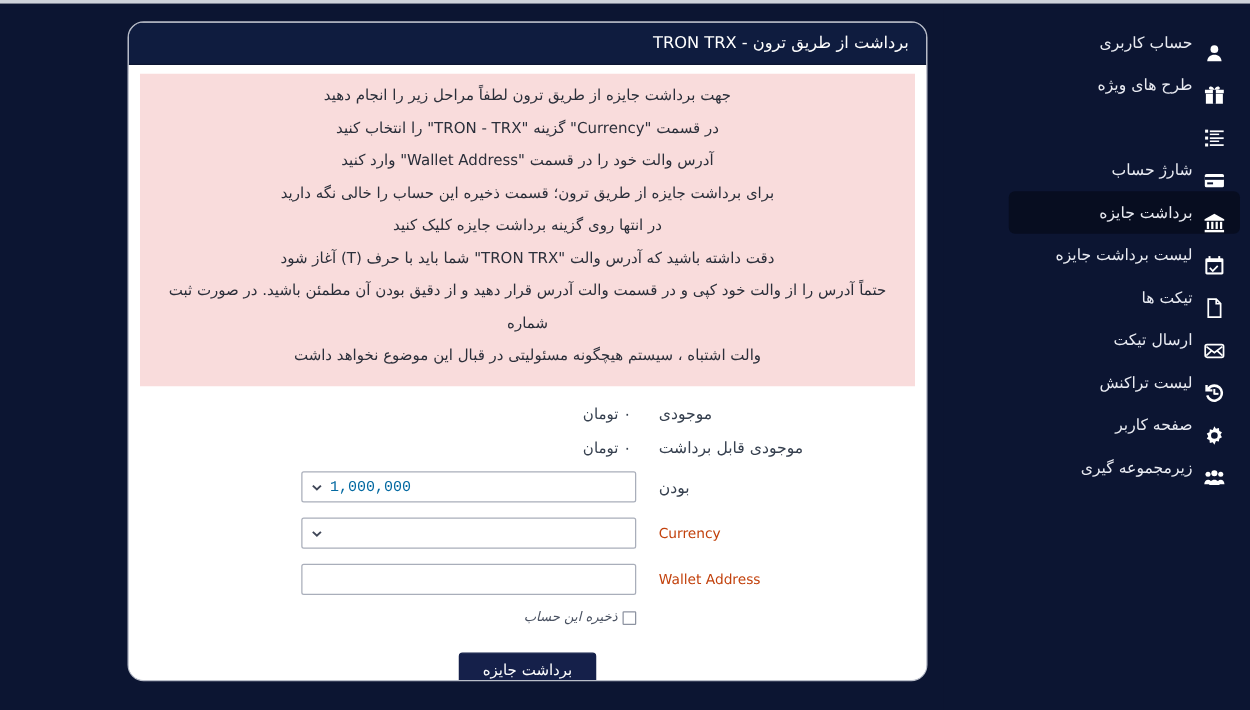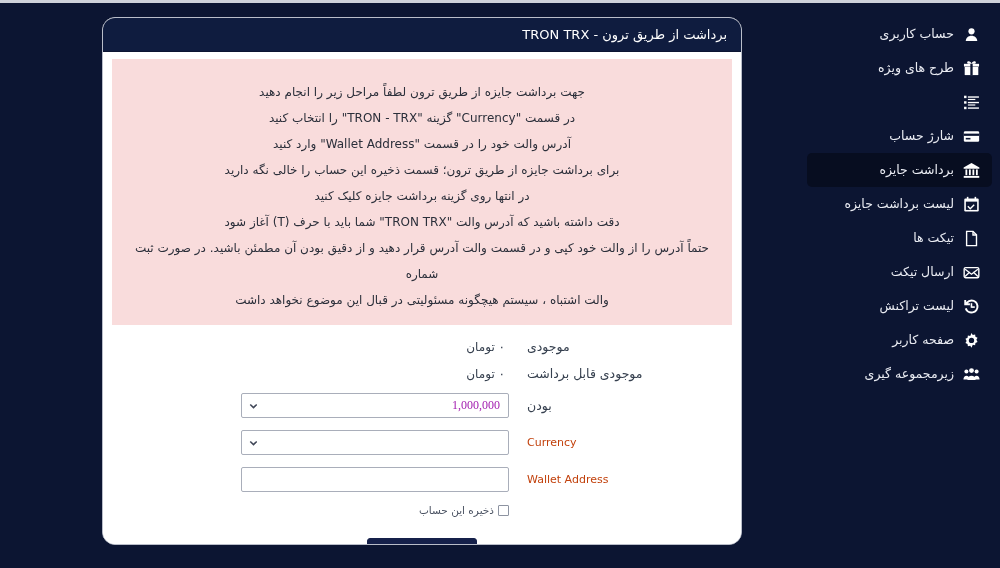--- a/index.html
+++ b/index.html
@@ -36,21 +36,21 @@
   #sidebar {
     position: absolute;
     top: 7px; right: 0;
     width: 245px;
     height: 561px;
     background: #0c1532;
     padding-top: 10px;
   }
   .nav-item {
     display: flex;
-    align-items: center;
+    align-items: flex-end;
     justify-content: flex-start;
     height: 34px;
     margin: 0 8px 0 52px;
     padding: 0 12px 0 10px;
     border-radius: 5px;
     color: #e9ebf2;
     font-size: 12.5px;
     white-space: nowrap;
     cursor: pointer;
     position: relative;
@@ -100,21 +100,21 @@
     height: 492px;
   }
 
   
   #alert {
     margin: 7px 9px 0 9px;
     background: #f9dcdc;
     color: #2b2f3a;
     font-size: 12px;
     line-height: 26px;
-    padding: 20px 14px 12px 14px;
+    padding: 4px 14px 12px 14px;
     text-align: center;
     min-height: 226px;
   }
   #alert p {
     margin: 0;
     text-align: center;
   }
 
   
   #form {
@@ -155,24 +155,23 @@
     position: relative;
     display: flex;
     align-items: center;
   }
   .field input {
     border: 0;
     outline: 0;
     width: 100%;
     height: 100%;
     background: transparent;
-    font-family: Liberation Serif, serif;
+    font-family: Liberation Mono, monospace;
     font-size: 12px;
-    color: #a21caf;
-    text-align: right;
+    color: #0369a1;
     padding: 0 8px 0 22px;
     direction: ltr;
   }
   .field.select-field input {
     cursor: pointer;
   }
   .caret {
     position: absolute;
     left: 7px; top: 50%;
     transform: translateY(-50%);
@@ -187,20 +186,21 @@
     justify-content: flex-start;
     margin: 8px 0 0 0;
   }
   .check-spacer { flex: 0 0 232px; width: 232px; }
   .check-wrap {
     width: 268px;
     display: flex;
     align-items: center;
     justify-content: flex-start;
     direction: rtl;
+    font-style: italic;
   }
   .check-box {
     width: 11px; height: 11px;
     border: 1px solid #8d93a1;
     background: #fff;
     border-radius: 1px;
     flex: 0 0 11px;
     cursor: pointer;
   }
   .check-label {

